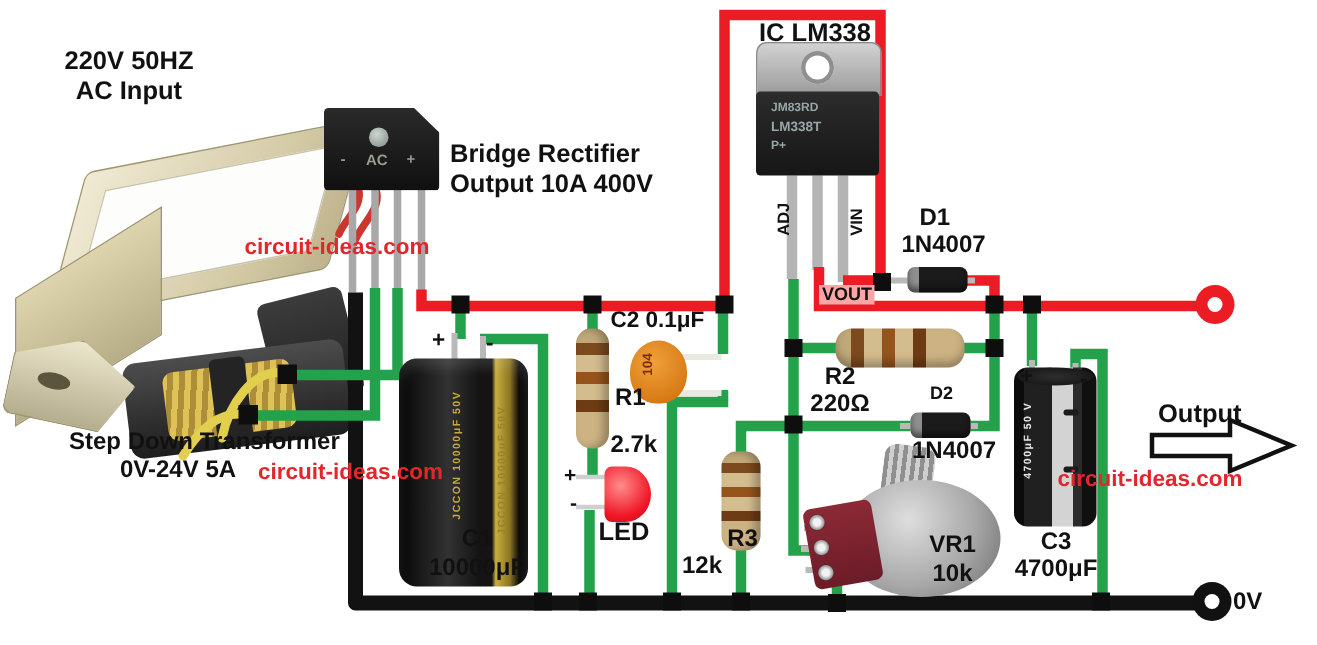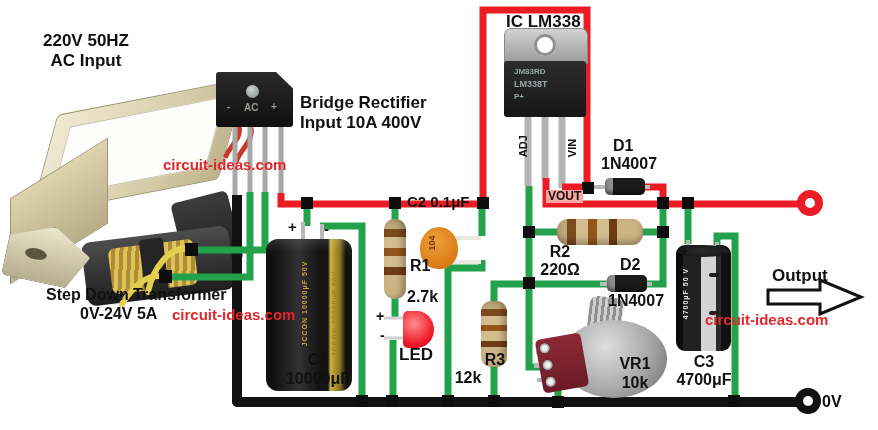--- a/index.html
+++ b/index.html
@@ -247,51 +247,51 @@
     <div class="c3dash" style="top:66px;"></div>
   </div>
   <div class="capText" style="left:660px;top:290px;font-size:7px;color:#e6e6e6;letter-spacing:1px;">4700μF 50 V</div>
   <div class="t" style="left:680px;top:243px;font-size:15px;">+</div>
   <div class="t" style="left:720px;top:245px;font-size:15px;">-</div>
 
   <div class="t ctr" style="left:36px;top:31px;width:100px;font-size:17px;">220V 50HZ</div>
   <div class="t" style="left:300px;top:93px;font-size:17px;">Bridge Rectifier</div>
 
   <div class="t ctr" style="left:36px;top:51px;width:100px;font-size:17px;">AC Input</div>
-  <div class="t" style="left:300px;top:113px;font-size:17px;">Input 10A 400V</div>
+  <div class="t" style="left:300px;top:113px;font-size:17px;">Output 10A 400V</div>
 
   <div class="t" style="left:506px;top:12px;font-size:17px;">IC LM338</div>
 
   <div class="t" style="left:46px;top:286px;font-size:16px;">Step Down Transformer</div>
   <div class="t" style="left:80px;top:305px;font-size:16px;">0V-24V 5A</div>
 
   <div class="wm" style="left:163px;top:156px;">circuit-ideas.com</div>
   <div class="wm" style="left:172px;top:306px;">circuit-ideas.com</div>
   <div class="wm" style="left:705px;top:311px;">circuit-ideas.com</div>
 
   <div class="t ctr" style="left:283px;top:351px;width:70px;font-size:16px;">C1</div>
   <div class="t ctr" style="left:283px;top:370px;width:70px;font-size:16px;">10000μF</div>
 
   <div class="t" style="left:410px;top:257px;font-size:16px;">R1</div>
   <div class="t" style="left:407px;top:288px;font-size:16px;">2.7k</div>
 
-  <div class="t" style="left:407px;top:194px;font-size:15px;">C2 0.1μF</div>
+  <div class="t" style="left:407px;top:206px;font-size:15px;">C2 0.1μF</div>
 
   <div class="t" style="left:399px;top:345px;font-size:17px;">LED</div>
 
   <div class="t ctr" style="left:452px;top:351px;width:32px;font-size:16px;padding-left:27px;">R3</div>
   <div class="t ctr" style="left:452px;top:369px;width:32px;font-size:16px;">12k</div>
 
   <div class="t ctr" style="left:536px;top:243px;width:48px;font-size:16px;">R2</div>
   <div class="t ctr" style="left:536px;top:261px;width:48px;font-size:16px;">220Ω</div>
 
   <div class="t" style="left:613px;top:137px;font-size:16px;">D1</div>
   <div class="t" style="left:601px;top:155px;font-size:16px;">1N4007</div>
 
-  <div class="t" style="left:620px;top:256px;font-size:16px;">D2</div>
+  <div class="t" style="left:620px;top:256px;font-size:12px;">D2</div>
   <div class="t" style="left:608px;top:292px;font-size:16px;">1N4007</div>
 
   <div class="t ctr" style="left:614px;top:355px;width:42px;font-size:16px;">VR1</div>
   <div class="t ctr" style="left:614px;top:374px;width:42px;font-size:16px;">10k</div>
 
   <div class="t ctr" style="left:672px;top:353px;width:64px;font-size:16px;">C3</div>
   <div class="t ctr" style="left:672px;top:371px;width:64px;font-size:16px;">4700μF</div>
 
   <div class="t" style="left:822px;top:393px;font-size:16px;">0V</div>
   <div class="t" style="left:772px;top:266px;font-size:17px;">Output</div>

